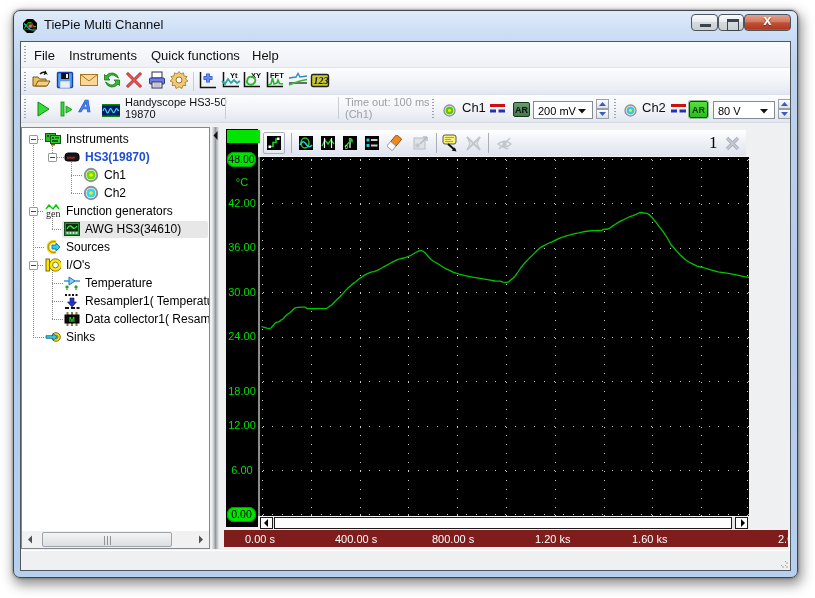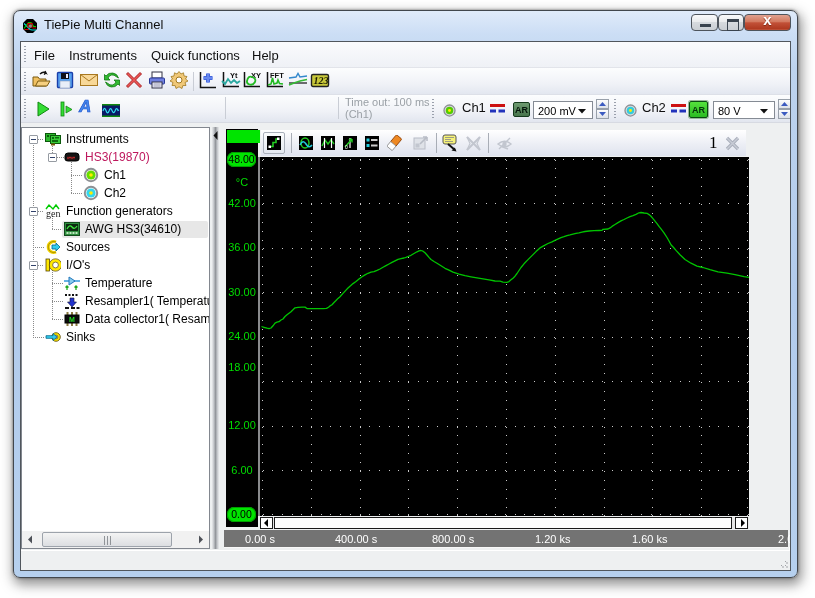--- a/index.html
+++ b/index.html
@@ -68,21 +68,21 @@
 .ylabel { position:absolute; left:0; width:32px; text-align:center; font-size:11px; color:#00dc00; }
 .ybox { position:absolute; left:1px; width:29px; height:15px; background:#00e400; border-radius:7px; box-shadow:0 0 0 1px #00a000 inset;
   color:#000; font-size:10.5px; text-align:center; line-height:15px; }
 #charttb { position:absolute; left:240px; top:7px; width:485px; height:26px;
   background:linear-gradient(180deg,#ffffff,#eceef5 55%,#dfe3ee); }
 .ctsep { position:absolute; top:3px; height:20px; width:1px; background:#a8adb6; }
 #chart { position:absolute; left:237px; top:34px; width:491px; height:359px; background:#000; border-left:2px solid #8a8b8d; }
 #chartsb { position:absolute; left:239px; top:394px; width:489px; height:12px; background:#e6e6e6; }
 .csbtn { position:absolute; top:0; width:13px; height:12px; background:#fff; border:1px solid #1a1a1a; }
 #csthumb { position:absolute; left:14px; top:0; width:458px; height:12px; background:#fdfdfd; border:1px solid #1a1a1a; }
-#timeaxis { position:absolute; left:203px; top:407px; width:564px; height:18px; background:#737373;
+#timeaxis { position:absolute; left:203px; top:407px; width:564px; height:18px; background:#7f1d1d;
   border-bottom:1px solid #f8f8f8;text-align:right; }
 .tlabel { position:absolute; top:3px; font-size:11px; color:#fff; }
 
 #statusbar { position:absolute; left:0; right:0; bottom:0; height:20px; background:#eef0f1;
   border-top:1px solid #fff; }
 </style>
 </head>
 <body>
 <div id="canvas">
  <div id="win">
@@ -183,20 +183,21 @@
         <rect x="1" y="1" width="3" height="14" fill="#33dd33" stroke="#118811" stroke-width="0.8"></rect>
         <polygon points="6,5 12,8.5 6,12" fill="#33dd33" stroke="#118811" stroke-width="0.8"></polygon>
       </svg>
       <div class="icon" style="left:58px;top:2px;font-size:17px;font-weight:bold;font-style:italic;color:#4488ee;-webkit-text-stroke:0.7px #2255cc;">A</div>
       <svg class="icon" style="left:81px;top:9px;" width="18" height="13" viewBox="0 0 18 13">
         <rect x="0" y="0" width="18" height="13" fill="#0a1a66"></rect>
         <rect x="0" y="0" width="18" height="1.5" fill="#118811"></rect>
         <rect x="0" y="11.5" width="18" height="1.5" fill="#118811"></rect>
         <path d="M1 7 Q2.5 2 4 6.5 T7 7 Q8.5 2.5 10 6.5 T13 7 Q14.5 2.5 16 6.5 L17 6" fill="none" stroke="#33e0ee" stroke-width="1.2"></path>
       </svg>
+      <div class="t2txt" style="left:104px;top:2px;">Handyscope HS3-50<br>19870</div>
       <div class="t2sep" style="left:204px;"></div>
       <div class="t2sep" style="left:317px;"></div>
       <div class="t2txt t2gray" style="left:324px;top:2px;">Time out: 100 ms<br>(Ch1)</div>
       <div class="grip" style="left:411px;top:4px;height:20px;"></div>
       <svg class="icon" style="left:422px;top:9px;" width="13" height="13" viewBox="0 0 16 16">
         <circle cx="8" cy="8" r="6.8" fill="#d8dade" stroke="#8d9094" stroke-width="1.6"></circle>
         <circle cx="8" cy="8" r="4.6" fill="#55cc00"></circle>
         <circle cx="8" cy="8" r="1.8" fill="#ffee00"></circle>
       </svg>
       <div class="t2txt" style="left:441px;top:7px;font-size:13px;">Ch1</div>
@@ -358,21 +359,21 @@
           <rect x="1" y="4" width="14" height="8" fill="#0c0c0c" stroke="#000"></rect>
           <text x="5" y="11" font-size="7" font-weight="bold" fill="#22dd22">M</text>
         </svg>
         <svg class="ticon" style="left:23px;top:201px;" viewBox="0 0 16 16">
           <circle cx="11" cy="8" r="4.3" fill="#ffe800" stroke="#554400" stroke-width="0.8"></circle>
           <circle cx="11" cy="8" r="1.9" fill="#fff" stroke="#554400" stroke-width="0.8"></circle>
           <polygon points="1,6.7 8,6.7 8,4.5 12,8 8,11.5 8,9.3 1,9.3" fill="#33ccee" stroke="#006688" stroke-width="0.8"></polygon>
         </svg>
 
         <div class="ttext" style="left:44px;top:4px;">Instruments</div>
-        <div class="ttext" style="left:63px;top:22px;font-weight:normal;color:#be185d;">HS3(19870)</div>
+        <div class="ttext" style="left:63px;top:22px;font-weight:bold;color:#1d4ed8;">HS3(19870)</div>
         <div class="ttext" style="left:82px;top:40px;">Ch1</div>
         <div class="ttext" style="left:82px;top:58px;">Ch2</div>
         <div class="ttext" style="left:44px;top:76px;">Function generators</div>
         <div class="ttext" style="left:63px;top:94px;">AWG HS3(34610)</div>
         <div class="ttext" style="left:44px;top:112px;">Sources</div>
         <div class="ttext" style="left:44px;top:130px;">I/O's</div>
         <div class="ttext" style="left:63px;top:148px;">Temperature</div>
         <div class="ttext" style="left:63px;top:166px;">Resampler1( Temperature</div>
         <div class="ttext" style="left:63px;top:184px;">Data collector1( Resample</div>
         <div class="ttext" style="left:44px;top:202px;">Sinks</div>
@@ -400,21 +401,21 @@
             </svg>
       </div>
       <div id="yaxis">
         <div id="ytop"></div>
         <div class="ybox" style="top:23px;">48.00</div>
         <div class="ylabel" style="top:47px;">°C</div>
         <div class="ylabel" style="top:68px;">42.00</div>
         <div class="ylabel" style="top:112px;">36.00</div>
         <div class="ylabel" style="top:157px;">30.00</div>
         <div class="ylabel" style="top:201px;">24.00</div>
-        <div class="ylabel" style="top:232px;text-align:center;">18.00</div>
+        <div class="ylabel" style="top:256px;text-align:center;">18.00</div>
         <div class="ylabel" style="top:290px;">12.00</div>
         <div class="ylabel" style="top:335px;">6.00</div>
         <div class="ybox" style="top:378px;">0.00</div>
       </div>
       <div id="charttb">
         <div style="position:absolute;left:2px;top:2px;width:22px;height:22px;background:linear-gradient(180deg,#fbfcfd,#e4e8f0);border:1px solid #aab0ba;border-radius:2px;"></div>
         <svg class="icon" style="left:6px;top:6px;" width="14" height="14" viewBox="0 0 14 14">
           <rect width="14" height="14" fill="#000"></rect>
           <rect x="1.5" y="9.5" width="2.5" height="2.5" fill="#fff"></rect>
           <path d="M4 10.5 L6 10.5 L6 6.5 L9 6.5 L9 3 L11 3" stroke="#22cc22" stroke-width="1.6" fill="none"></path>

